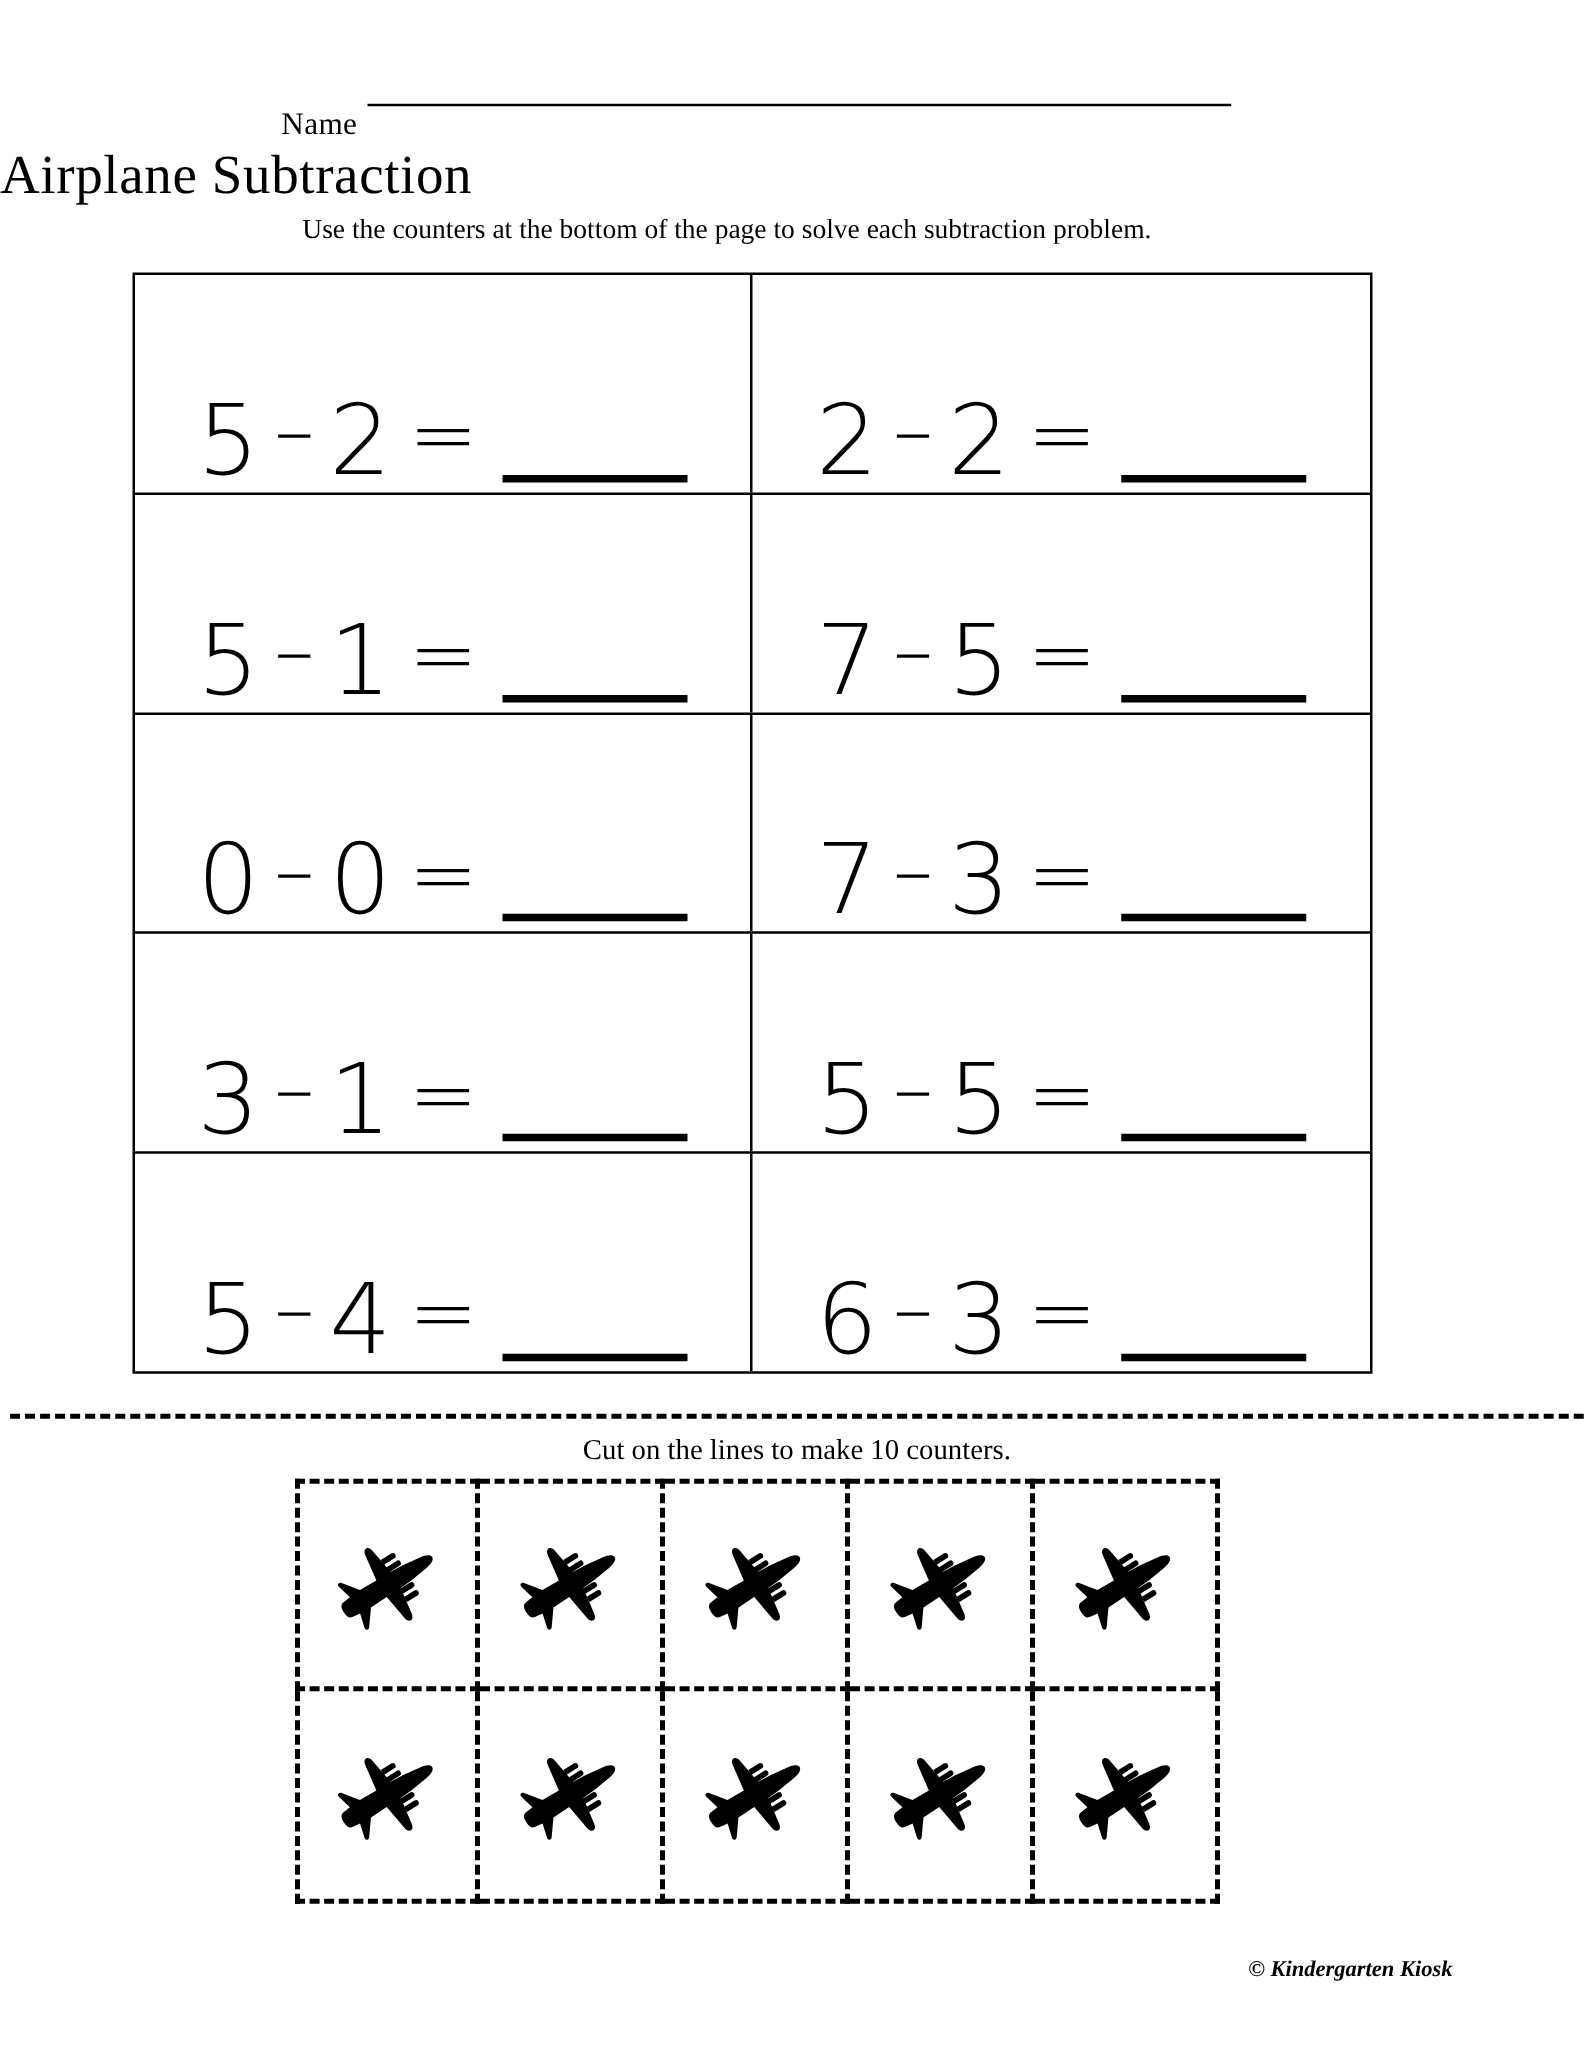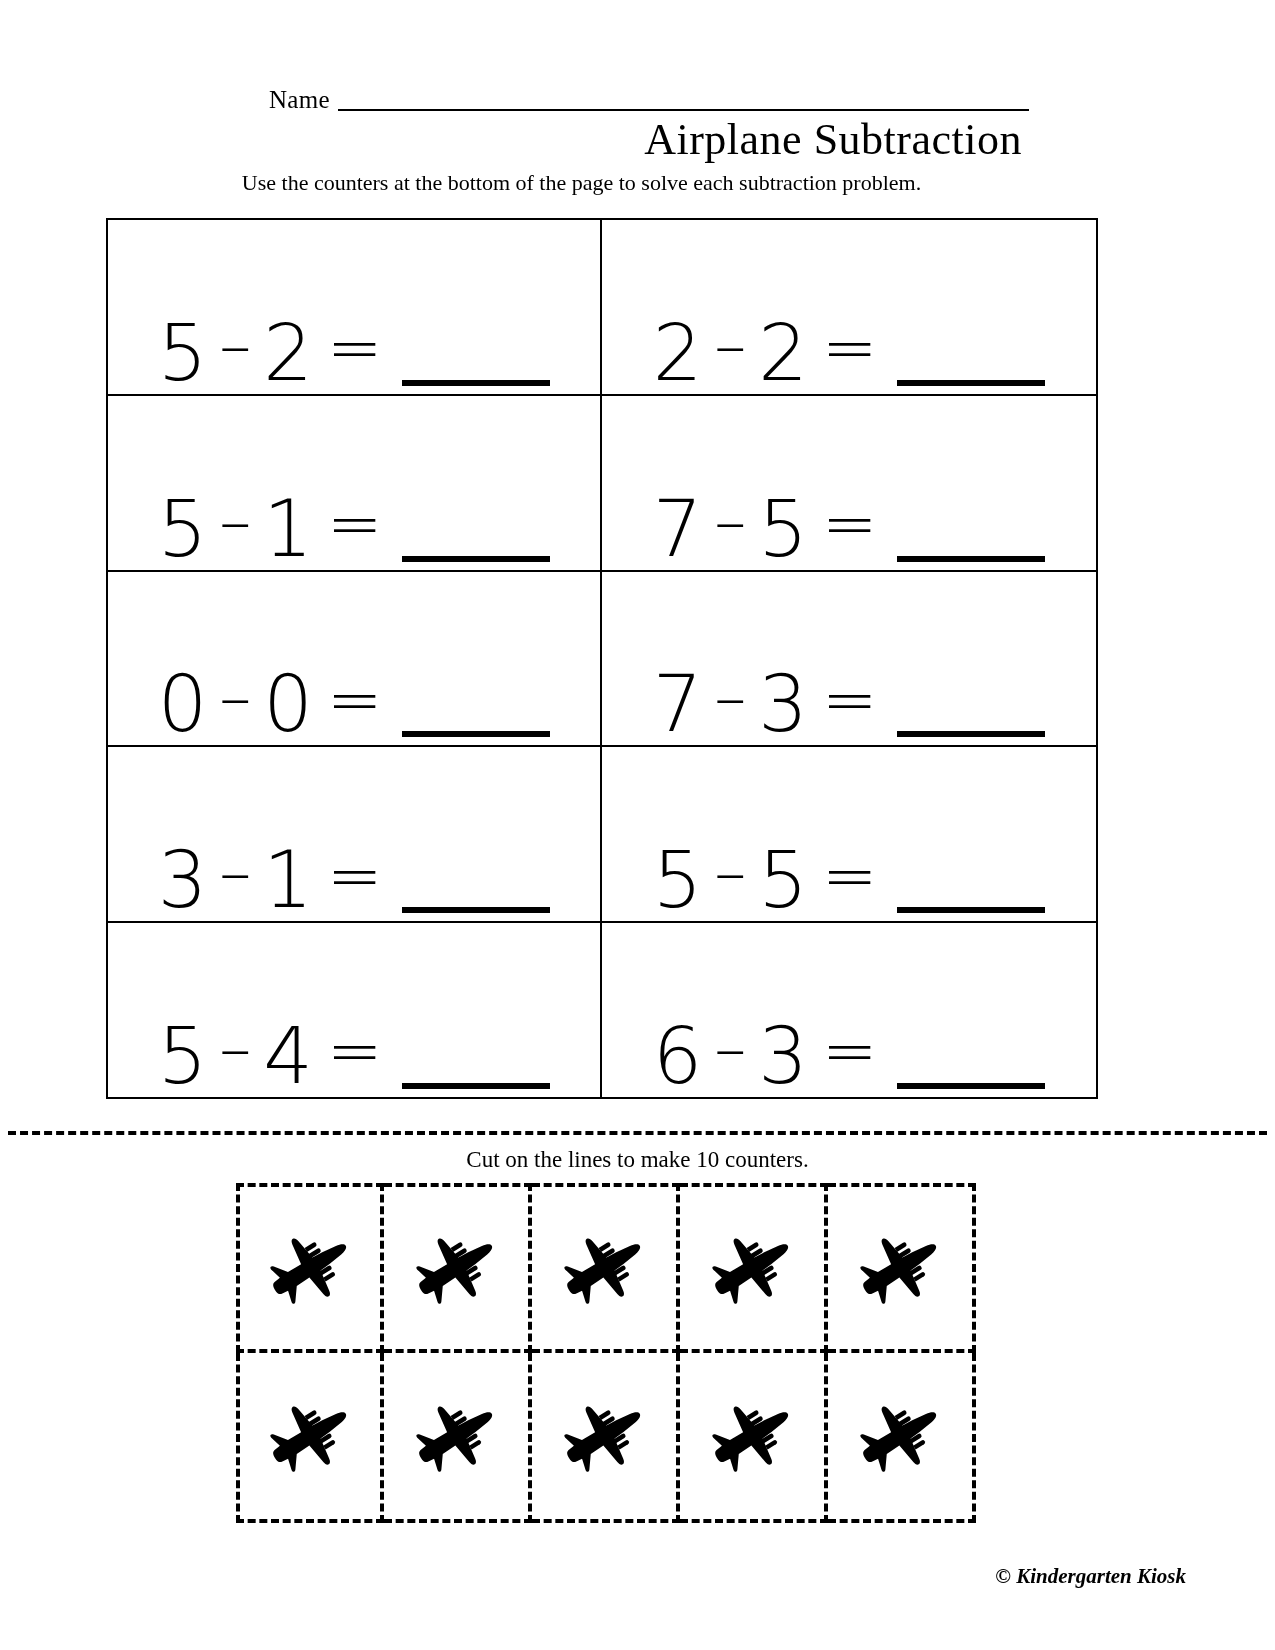--- a/index.html
+++ b/index.html
@@ -16,22 +16,21 @@
     overflow: hidden;
   }
 
   
   .name-row {
     position: absolute;
     left: 225px;
     top: 86px;
     width: 760px;
     display: flex;
-    align-items: flex-end;
-    margin-left: 44px;
+    align-items: flex-start;
   }
   .name-label {
     font-size: 25px;
     letter-spacing: 0.3px;
     white-space: nowrap;
   }
   .name-rule {
     flex: 1;
     height: 0;
     border-bottom: 2px solid #000;
@@ -39,21 +38,21 @@
     position: relative;
     top: -3px;
   }
 
   
   .worksheet-title {
     position: absolute;
     left: 0;
     top: 118px;
     width: 1022px;
-    text-align: right;
+    text-align: left;
     font-size: 44px;
     line-height: 1;
     letter-spacing: 0.5px;
   }
   .worksheet-subtitle {
     position: absolute;
     left: 0;
     top: 172px;
     width: 1163px;
     text-align: center;
@@ -185,25 +184,25 @@
     display: block;
   }
 
   
   .copyright {
     position: absolute;
     left: 0;
     top: 1566px;
     width: 1275px;
     text-align: right;
-    padding-right: 89px;
+    padding-right: 113px;
     box-sizing: border-box;
     font-style: italic;
     font-weight: bold;
-    font-size: 21px;
+    font-size: 18px;
     line-height: 1;
   }
 </style>
 </head>
 <body>
 
 <div class="name-row">
   <span class="name-label">Name</span>
   <span class="name-rule"></span>
 </div>

